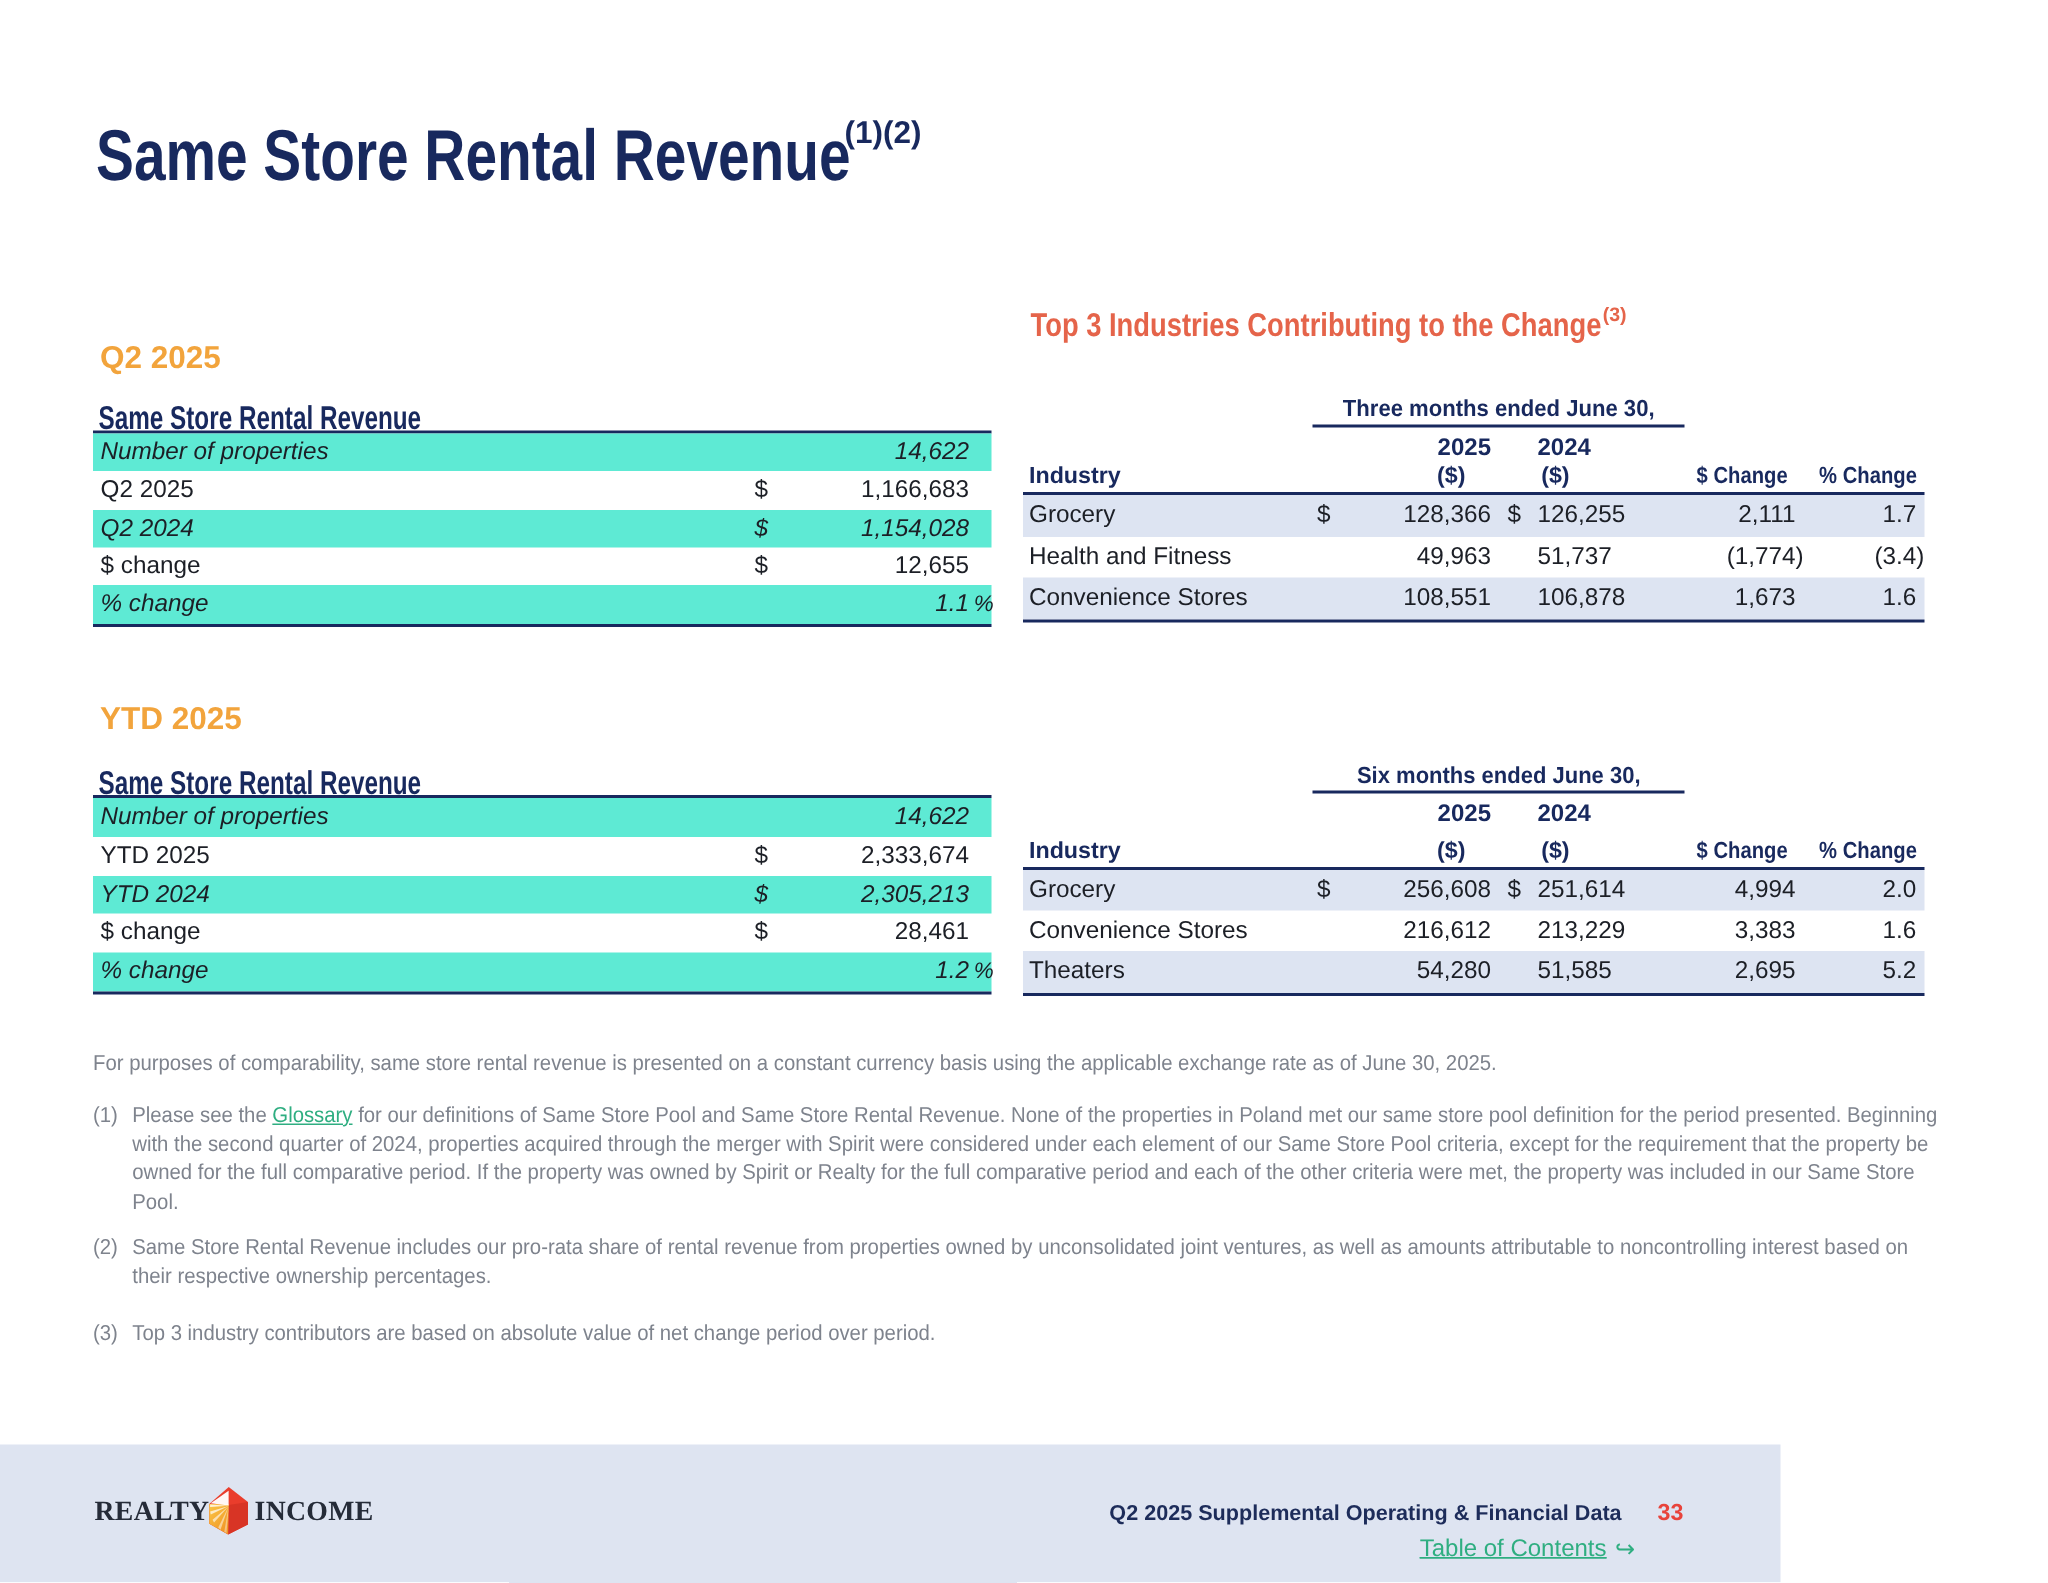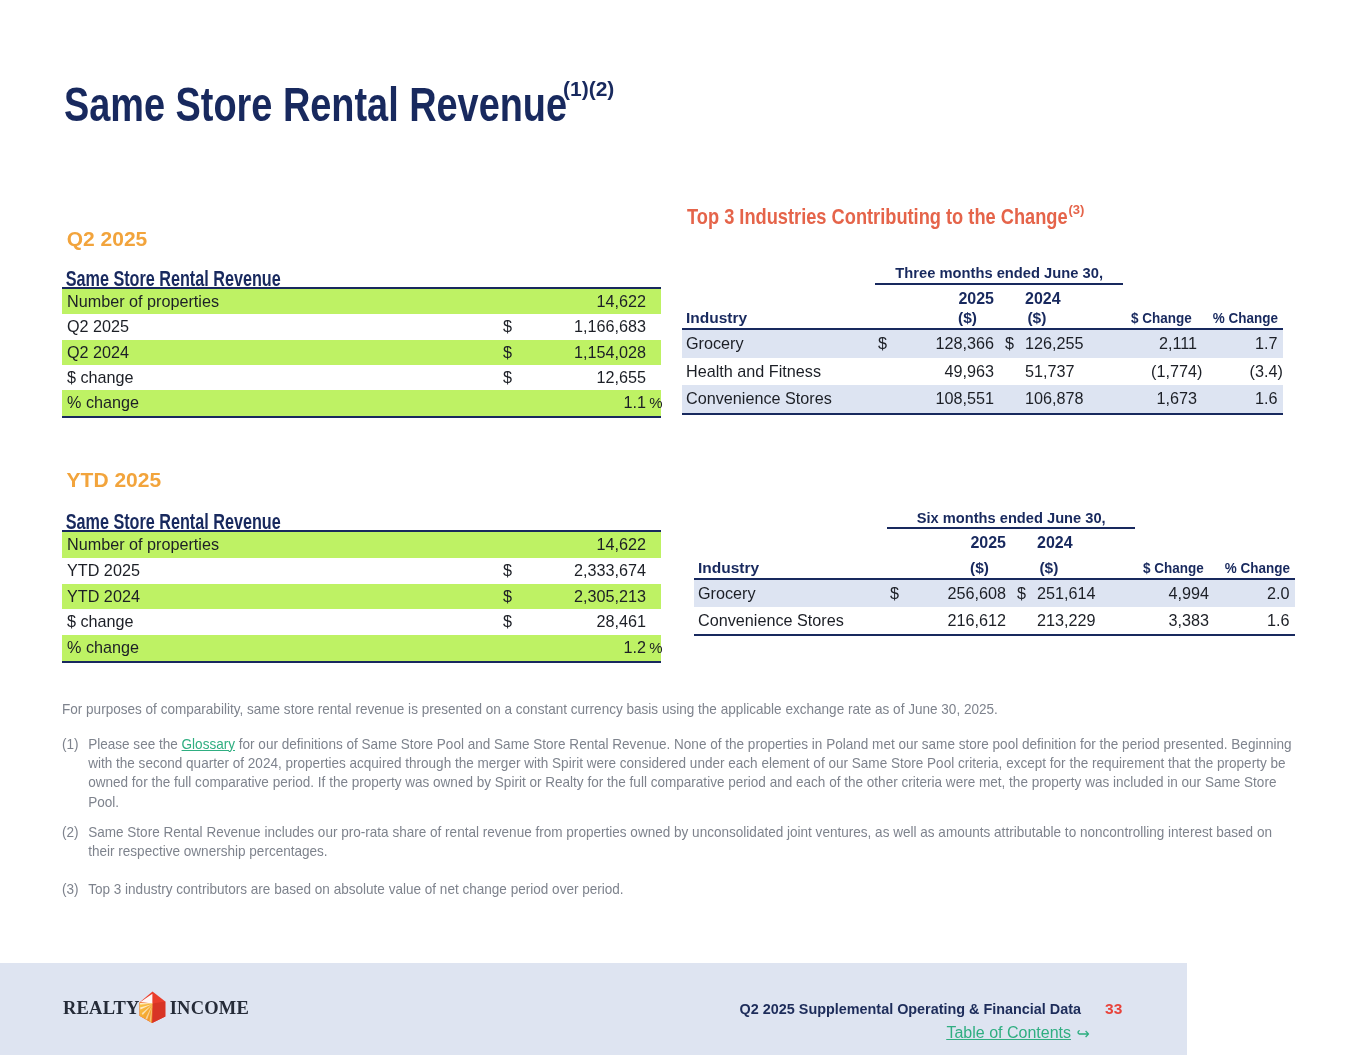--- a/index.html
+++ b/index.html
@@ -11,21 +11,21 @@
 .subtitle { position:absolute; left:59px; top:127px; font-size:24px; color:#9299a7; line-height:28px; }
 .ohead { position:absolute; font-size:21px; font-weight:bold; color:#f2a43c; white-space:nowrap; line-height:21px; }
 .chead { position:absolute; left:687px; top:205.3px; font-size:22px; font-weight:bold; color:#e5644a; white-space:nowrap; line-height:24px; transform:scaleX(0.829); transform-origin:0 0; }
 .cheadsup { position:absolute; left:1068.5px; top:203px; font-size:13px; font-weight:bold; color:#e5644a; line-height:14px; }
 
 
 .ltab { position:absolute; left:62px; width:599px; font-size:16.2px; color:#1c1f26; }
 .ltab .thead { height:26.9px; border-bottom:2.5px solid #18295e; }
 .ltab .thead span { display:inline-block; font-size:22px; font-weight:bold; color:#18295e; white-space:nowrap; padding-left:5px; padding-top:5.6px; line-height:22px; transform:scaleX(0.736); transform-origin:0 0; }
 .ltab .row { display:flex; height:25.4px; line-height:25.4px; }
-.ltab .row.alt { background:#bef264; }
+.ltab .row.alt { background:#5eead4;font-style:italic; }
 .ltab .lbl { flex:1; padding-left:5px; }
 .ltab .dol { width:22px; }
 .ltab .val { width:136px; text-align:right; padding-right:15px; }
 .ltab .bot { border-top:2.5px solid #18295e; }
 .pct { display:inline-block; width:0; white-space:nowrap; font-size:15px; letter-spacing:-1px; }
 
 
 .rtab { position:absolute; left:682px; width:601px; color:#1c1f26; font-size:16.2px; }
 .rtab .hd { font-weight:bold; color:#18295e; font-size:15.5px; white-space:nowrap; }
 .rtab .cx { display:inline-block; transform:scaleX(0.87); transform-origin:100% 0; }
@@ -178,21 +178,21 @@
         <div class="val">28,461</div>
       </div>
     <div class="row alt" style="height:25.8px; line-height:25.8px;">
         <div class="lbl">% change</div>
         <div class="dol"></div>
         <div class="val">1.2<span class="pct">&nbsp;%</span></div>
       </div>
     <div class="bot"></div>
   </div>
 
-  <div class="rtab ytd" style="top:506.5px;margin-left:12px;">
+  <div class="rtab ytd" style="top:506.5px;">
     <div class="rowA">
         <div class="txt hd" style="transform:scaleX(0.946);">Six months ended June 30,</div>
         <div class="line"></div>
       </div>
     <div class="hrow rowB hd">
         <div class="c-ind"></div>
         <div class="c-d1"></div>
         <div class="c-v1">2025</div>
         <div class="c-d2"></div>
         <div class="c-v2">2024</div>
@@ -218,20 +218,29 @@
         <div class="c-pc">2.0</div>
       </div>
     <div class="row">
         <div class="c-ind">Convenience Stores</div>
         <div class="c-d1"></div>
         <div class="c-v1">216,612</div>
         <div class="c-d2"></div>
         <div class="c-v2">213,229</div>
         <div class="c-ch">3,383</div>
         <div class="c-pc">1.6</div>
+      </div>
+    <div class="row alt">
+        <div class="c-ind">Theaters</div>
+        <div class="c-d1"></div>
+        <div class="c-v1">54,280</div>
+        <div class="c-d2"></div>
+        <div class="c-v2">51,585</div>
+        <div class="c-ch">2,695</div>
+        <div class="c-pc">5.2</div>
       </div>
     <div class="bot"></div>
   </div>
 
   <div class="fnwrap" style="top:699.9px;">For purposes of comparability, same store rental revenue is presented on a constant currency basis using the applicable exchange rate as of June 30, 2025.</div>
 
   <div class="fnwrap" style="top:734.9px;">
     <div class="fnnum">(1)</div>
     <div class="fnbody">Please see the <a class="gloss">Glossary</a> for our definitions of Same Store Pool and Same Store Rental Revenue. None of the properties in Poland met our same store pool definition for the period presented. Beginning with the second quarter of 2024, properties acquired through the merger with Spirit were considered under each element of our Same Store Pool criteria, except for the requirement that the property be owned for the full comparative period. If the property was owned by Spirit or Realty for the full comparative period and each of the other criteria were met, the property was included in our Same Store Pool.</div>
   </div>

